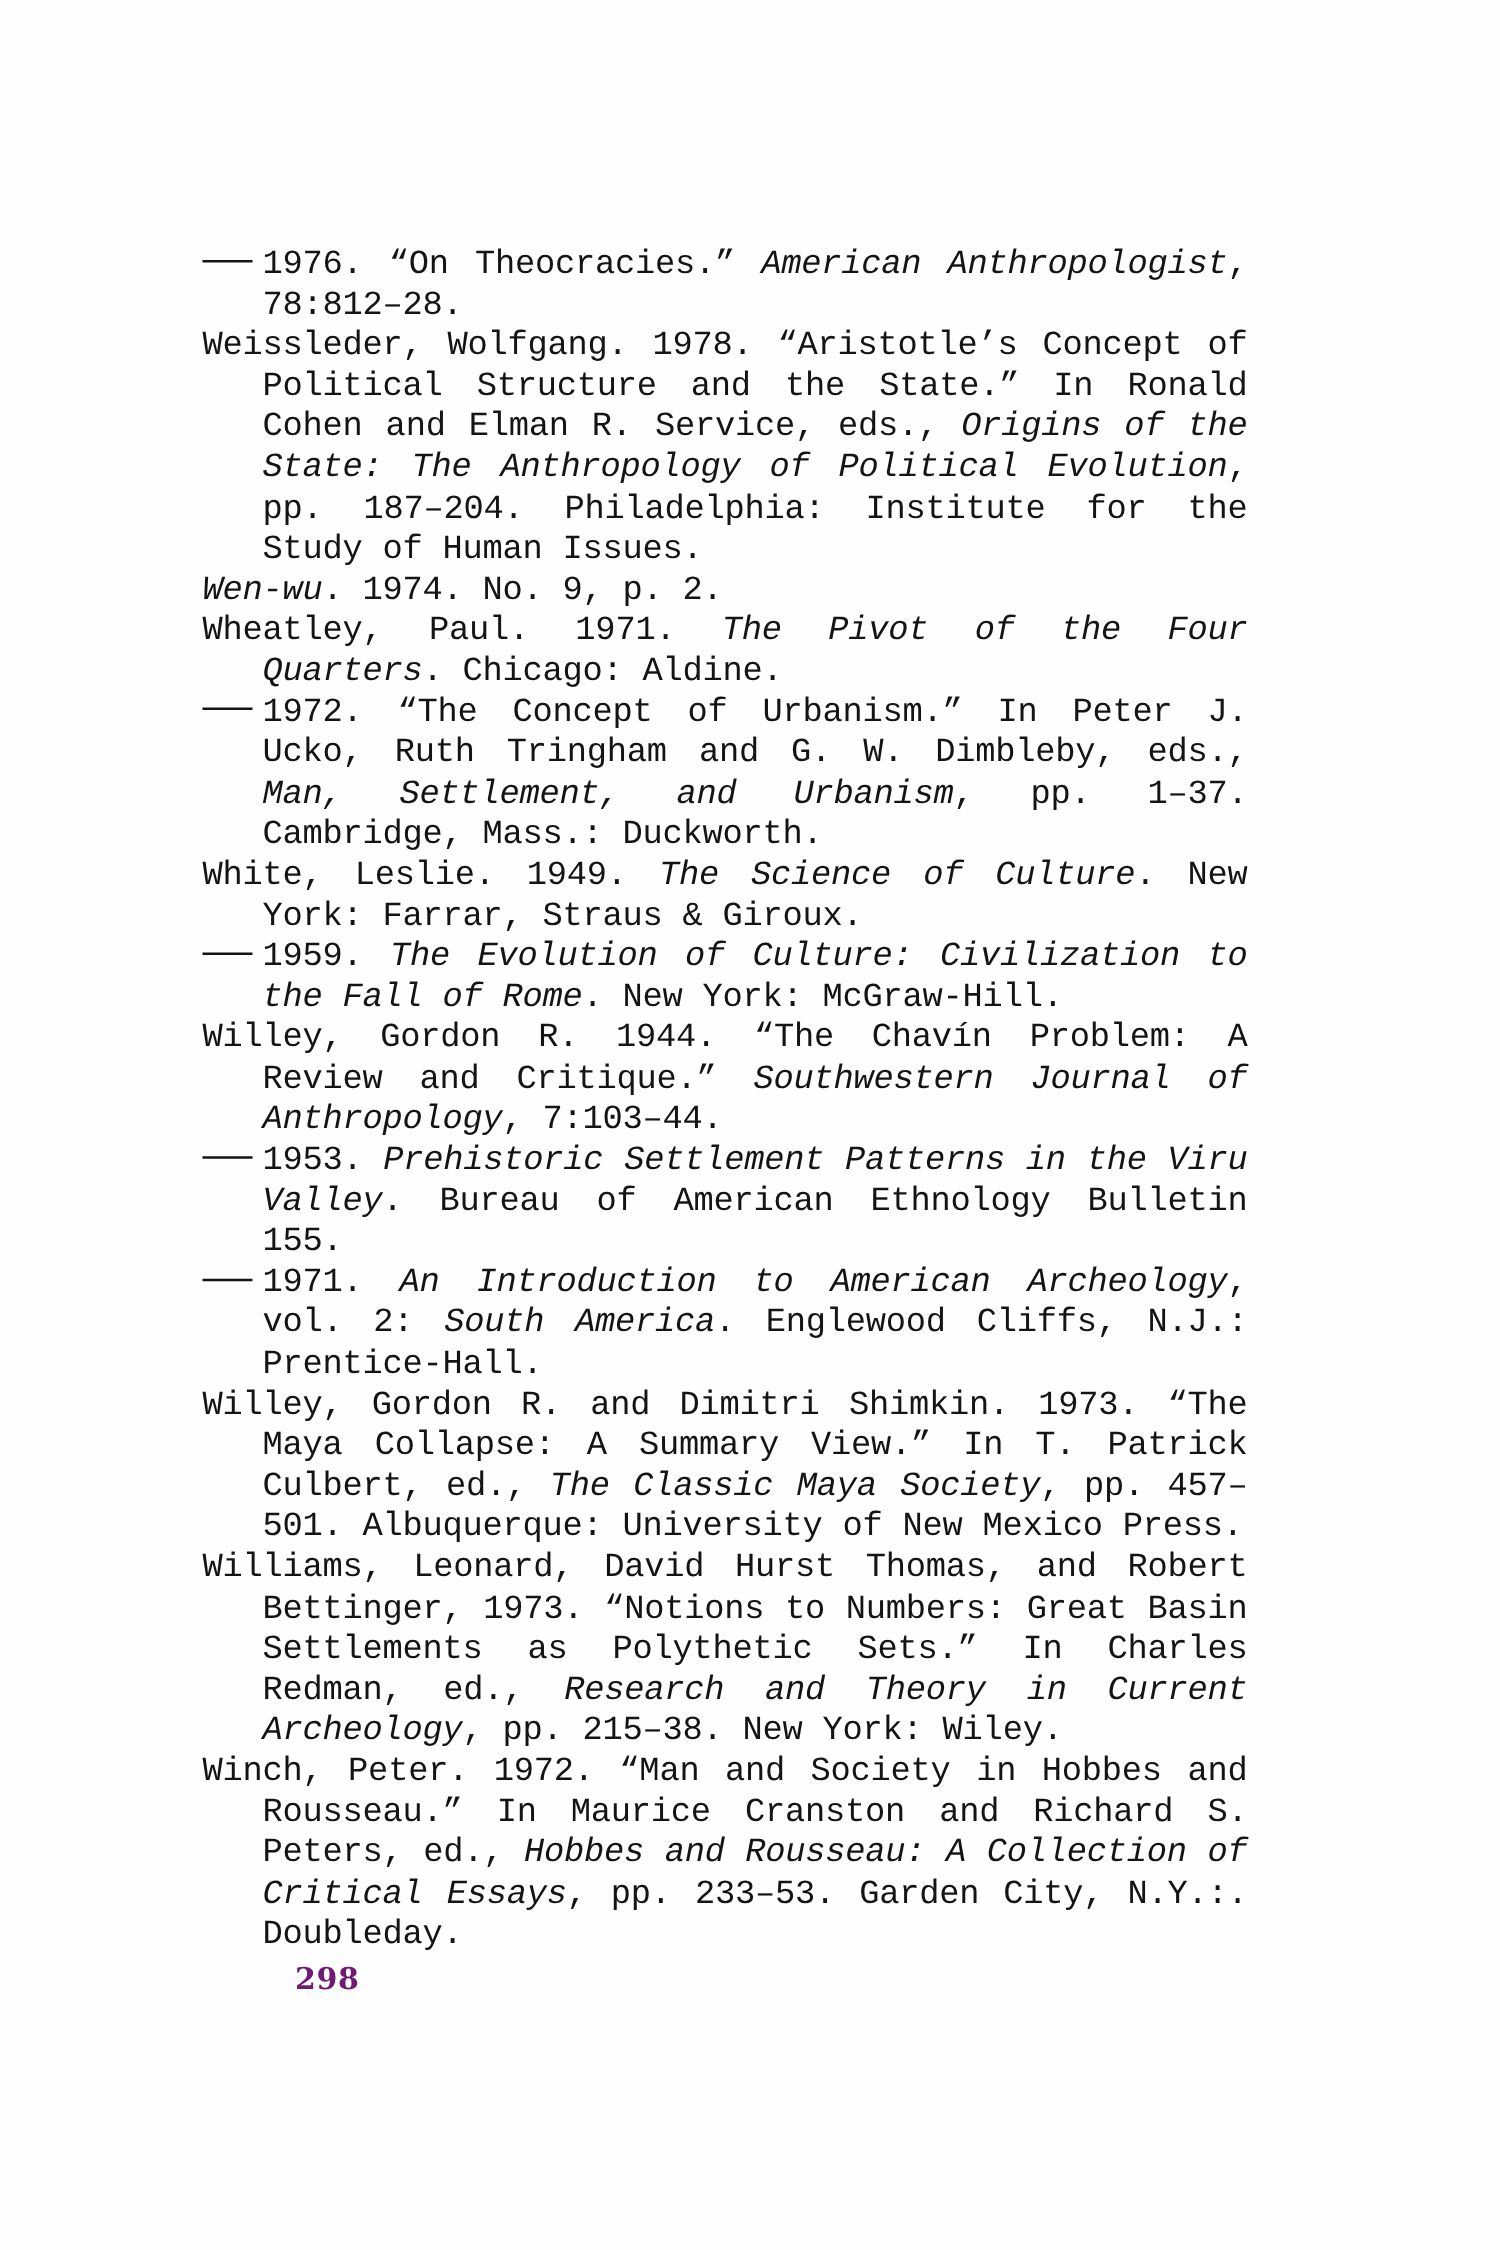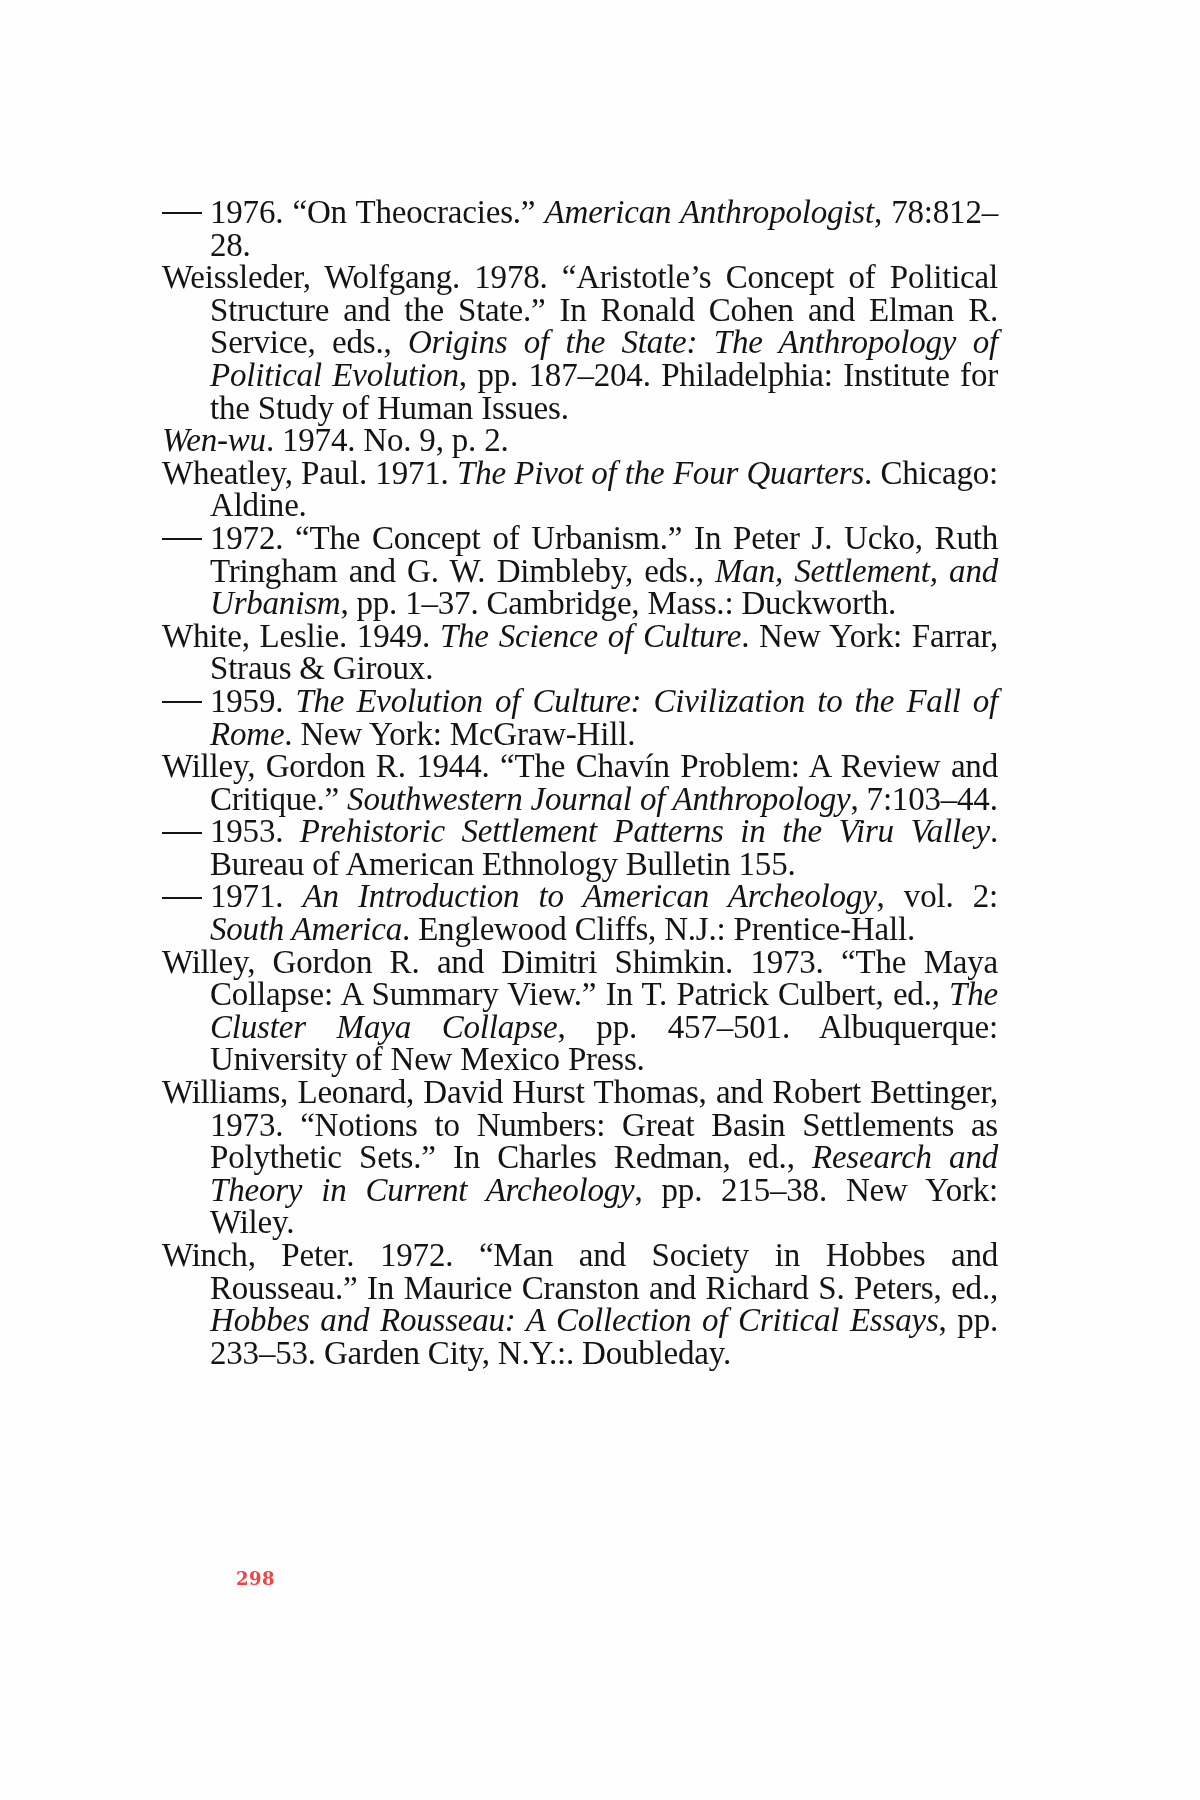--- a/index.html
+++ b/index.html
@@ -19,23 +19,24 @@
       position: absolute;
       left: 0; top: 0;
       width: 1200px; height: 1800px;
       background: #fefefe;
     }
     .refs {
       position: absolute;
       left: 162px;
       top: 196px;
       width: 836px;
-      font-size: 33px;
+      font-size: 27px;
       line-height: 32.6px;
       letter-spacing: -0.2px;
+      font-family: Liberation Mono, monospace;
     }
     .ref {
       padding-left: 48px;
       text-indent: -48px;
       margin: 0;
       text-align: justify;
       text-align-last: left;
     }
     .ref .dash {
       display: inline-block;
@@ -46,40 +47,40 @@
       margin-right: 8px;
       position: relative;
       top: -2px;
       text-indent: 0;
     }
     .ref i { font-style: italic; }
     .folio {
       position: absolute;
       left: 236px;
       top: 1568px;
-      font-size: 18px;
+      font-size: 24px;
       font-weight: bold;
       letter-spacing: 0.5px;
       font-family: "DejaVu Serif", serif;
-      color: #ef4444;
+      color: #701a75;
     }
   </style>
 </head>
 <body>
 
 <div class="page">
   <div class="refs" id="refs">
       <p class="ref"><span class="dash"></span><span>1976.</span><span> “On Theocracies.” </span><i>American Anthropologist</i><span>, 78:812–28.</span></p>
       <p class="ref"><span>Weissleder, Wolfgang.</span><span> 1978.</span><span> “Aristotle’s Concept of Political Structure and the State.” In Ronald Cohen and Elman R. Service, eds., </span><i>Origins of the State: The Anthropology of Political Evolution</i><span>, pp. 187–204. Philadelphia: Institute for the Study of Human Issues.</span></p>
       <p class="ref"><i>Wen-wu</i><span>. 1974. No. 9, p. 2.</span></p>
       <p class="ref"><span>Wheatley, Paul.</span><span> 1971.</span><span> </span><i>The Pivot of the Four Quarters</i><span>. Chicago: Aldine.</span></p>
       <p class="ref"><span class="dash"></span><span>1972.</span><span> “The Concept of Urbanism.” In Peter J. Ucko, Ruth Tringham and G. W. Dimbleby, eds., </span><i>Man, Settlement, and Urbanism</i><span>, pp. 1–37. Cambridge, Mass.: Duckworth.</span></p>
       <p class="ref"><span>White, Leslie.</span><span> 1949.</span><span> </span><i>The Science of Culture</i><span>. New York: Farrar, Straus &amp; Giroux.</span></p>
       <p class="ref"><span class="dash"></span><span>1959.</span><span> </span><i>The Evolution of Culture: Civilization to the Fall of Rome</i><span>. New York: McGraw-Hill.</span></p>
       <p class="ref"><span>Willey, Gordon R.</span><span> 1944.</span><span> “The Chavín Problem: A Review and Critique.” </span><i>Southwestern Journal of Anthropology</i><span>, 7:103–44.</span></p>
       <p class="ref"><span class="dash"></span><span>1953.</span><span> </span><i>Prehistoric Settlement Patterns in the Viru Valley</i><span>. Bureau of American Ethnology Bulletin 155.</span></p>
       <p class="ref"><span class="dash"></span><span>1971.</span><span> </span><i>An Introduction to American Archeology</i><span>, vol. 2: </span><i>South America</i><span>. Englewood Cliffs, N.J.: Prentice-Hall.</span></p>
-      <p class="ref"><span>Willey, Gordon R. and Dimitri Shimkin.</span><span> 1973.</span><span> “The Maya Collapse: A Summary View.” In T. Patrick Culbert, ed., </span><i>The Cluster Maya Collapse</i><span>, pp. 457–501. Albuquerque: University of New Mexico Press.</span></p>
+      <p class="ref"><span>Willey, Gordon R. and Dimitri Shimkin.</span><span> 1973.</span><span> “The Maya Collapse: A Summary View.” In T. Patrick Culbert, ed., </span><i>The Classic Maya Society</i><span>, pp. 457–501. Albuquerque: University of New Mexico Press.</span></p>
       <p class="ref"><span>Williams, Leonard, David Hurst Thomas, and Robert Bettinger,</span><span> 1973.</span><span> “Notions to Numbers: Great Basin Settlements as Polythetic Sets.” In Charles Redman, ed., </span><i>Research and Theory in Current Archeology</i><span>, pp. 215–38. New York: Wiley.</span></p>
       <p class="ref"><span>Winch, Peter.</span><span> 1972.</span><span> “Man and Society in Hobbes and Rousseau.” In Maurice Cranston and Richard S. Peters, ed., </span><i>Hobbes and Rousseau: A Collection of Critical Essays</i><span>, pp. 233–53. Garden City, N.Y.:. Doubleday.</span></p>
     </div>
   <div class="folio">298</div>
 </div>
 
 </body></html>

